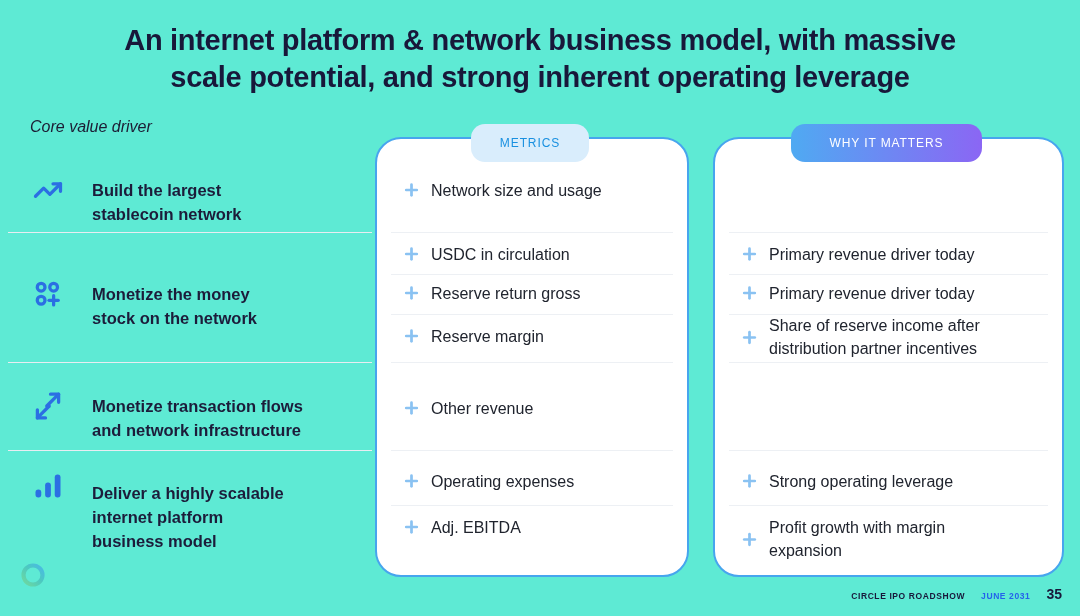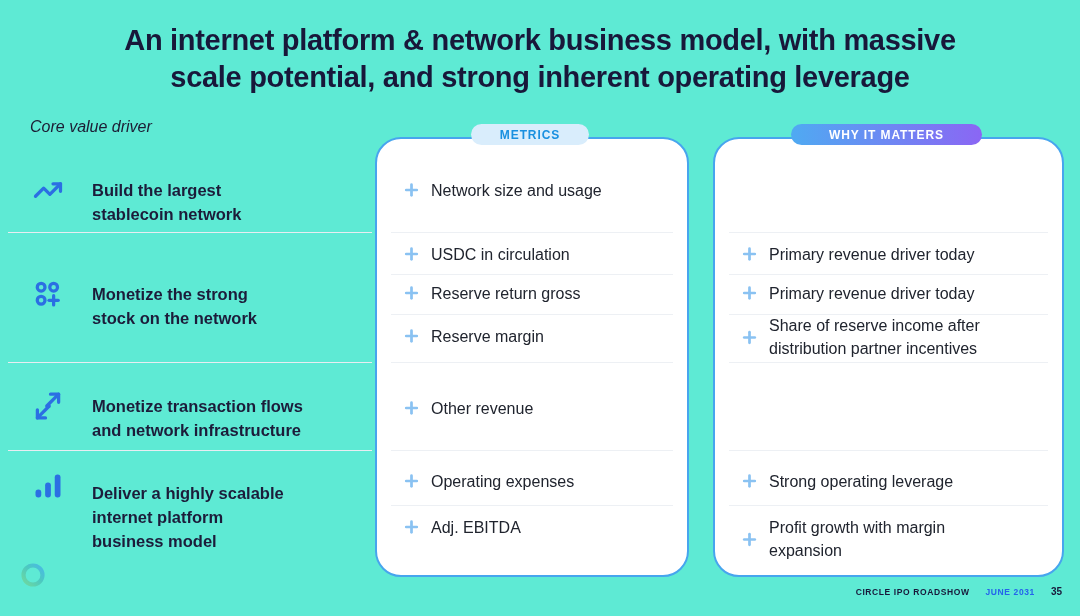--- a/index.html
+++ b/index.html
@@ -17,35 +17,35 @@
   .fill-ic{fill:#2b6fe3;}
 
   .dlabel{position:absolute;left:92px;font-weight:700;font-size:16.5px;line-height:24px;color:#1c1c3a;margin-top:12px;}
 
   .row-sep{position:absolute;left:8px;width:364px;height:1px;background:#e9edf2;}
 
   .box{position:absolute;top:137px;height:436px;border:2px solid #47a5ee;border-radius:26px;background:#fff;}
   .metrics-box{left:375px;width:310px;}
   .why-box{left:713px;width:347px;}
 
-  .pill{position:absolute;top:124px;height:21px;border-radius:14px;display:flex;align-items:center;
-        justify-content:center;font-size:12px;font-weight:700;letter-spacing:0.9px;z-index:2;}
+  .pill{position:absolute;top:124px;height:38px;border-radius:14px;display:flex;align-items:center;
+        justify-content:center;font-size:12px;font-weight:400;letter-spacing:0.9px;z-index:2;}
   .pill-metrics{left:471px;width:118px;background:#d9edfc;color:#1990e0;}
   .pill-why{left:791px;width:191px;background:linear-gradient(90deg,#4faaf2,#8b66f4);color:#ffffff;text-align:center;}
 
   .item{position:absolute;left:26px;display:flex;align-items:center;gap:11px;transform:translateY(-50%);}
   .plus{width:17px;height:17px;flex:0 0 17px;fill:#8ac2f2;display:block;}
   .itext{font-size:16px;color:#20242e;line-height:23px;}
 
   .sep{position:absolute;left:14px;right:14px;height:1px;background:#edf0f4;}
 
   .footer{position:absolute;right:18px;top:586px;display:flex;align-items:baseline;gap:16px;font-weight:700;}
   .f-label{font-size:8.5px;letter-spacing:0.6px;color:#18183a;}
   .f-date{font-size:8.5px;letter-spacing:0.6px;color:#2563eb;}
-  .f-page{font-size:10px;color:#18183a;}
+  .f-page{font-size:14px;color:#18183a;}
 
   .logo{position:absolute;left:18px;top:560px;width:30px;height:30px;}
 </style>
 </head>
 <body>
 
 <div class="slide">
 
   <div class="title">
     <div>An internet platform &amp; network business model, with massive</div>
@@ -87,21 +87,21 @@
       <rect class="fill-ic" x="9.7" y="10" width="4.6" height="12" rx="2.2"></rect>
       <rect class="fill-ic" x="17.4" y="3.5" width="4.6" height="18.5" rx="2.2"></rect>
     </svg>
   </span>
 
   <div class="dlabel" style="top:166px">
     <div>Build the largest</div>
     <div>stablecoin network</div>
   </div>
   <div class="dlabel" style="top:270px">
-    <div>Monetize the strong</div>
+    <div>Monetize the money</div>
     <div>stock on the network</div>
   </div>
   <div class="dlabel" style="top:382px">
     <div>Monetize transaction flows</div>
     <div>and network infrastructure</div>
   </div>
   <div class="dlabel" style="top:469px">
     <div>Deliver a highly scalable</div>
     <div>internet platform</div>
     <div>business model</div>

